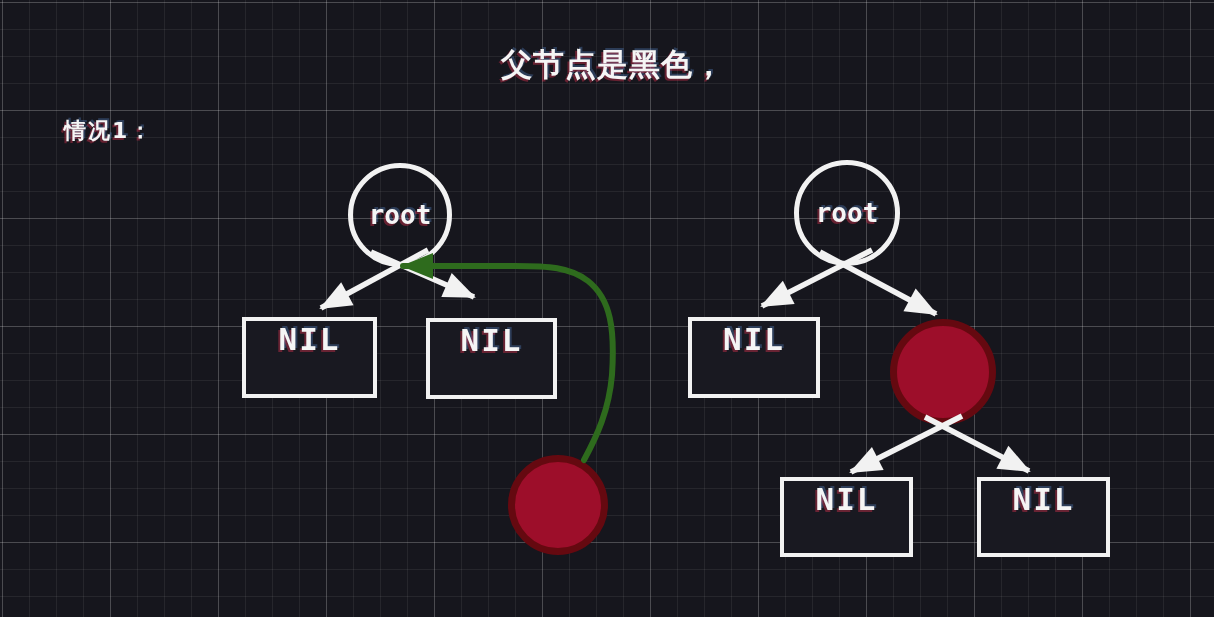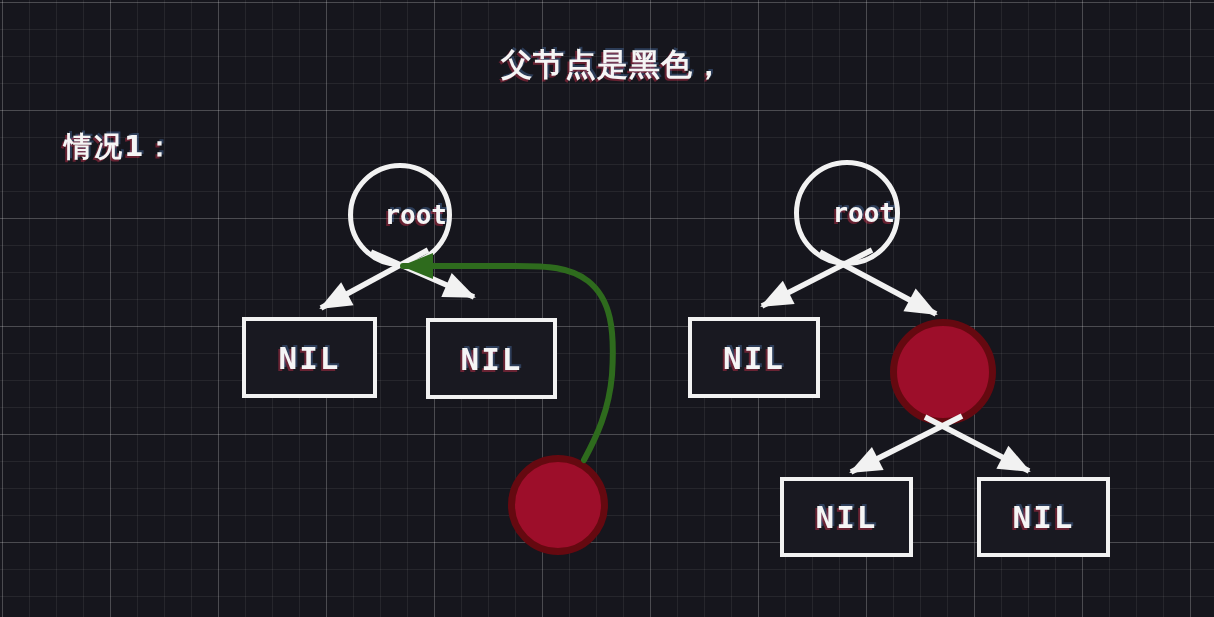--- a/index.html
+++ b/index.html
@@ -22,40 +22,40 @@
   .chroma{
     text-shadow:-2px 2px 0 rgba(224,49,79,0.40), 2px -2px 0 rgba(110,170,255,0.26);
   }
   .title{
     position:absolute;left:357px;top:46px;width:512px;
     text-align:center;color:#f5f5f5;font-weight:bold;
     font-size:31px;line-height:36px;letter-spacing:1px;
     font-family:"DejaVu Sans",sans-serif;
   }
   .case-label{
-    position:absolute;left:64px;top:128px;
-    color:#f5f5f5;font-weight:bold;font-size:28px;letter-spacing:2px;
+    position:absolute;left:64px;top:116px;
+    color:#f5f5f5;font-weight:bold;font-size:22px;letter-spacing:2px;
     font-family:"DejaVu Sans",sans-serif;
   }
   .node-circle{
     position:absolute;border-radius:50%;box-sizing:border-box;
-    display:flex;align-items:center;justify-content:flex-end;
+    display:flex;align-items:center;justify-content:center;
   }
   .white-node{
     border:5px solid #f2f2f2;background:transparent;
     color:#f5f5f5;font-family:"DejaVu Sans Mono",monospace;
     font-weight:bold;font-size:26px;
   }
   .red-node{
     border:7px solid #650910;background:#9d0e2a;
   }
   .nil-box{
     position:absolute;box-sizing:border-box;
     border:4px solid #f2f2f2;background:#191921;
-    display:flex;align-items:center;justify-content:center;
+    display:flex;justify-content:center;
     color:#f5f5f5;font-family:"DejaVu Sans Mono",monospace;
     font-weight:bold;font-size:31px;letter-spacing:2px;
   }
   svg.edges{position:absolute;left:0;top:0;z-index:5;pointer-events:none;}
 </style>
 </head>
 <body>
 
 <div id="canvas">
 

